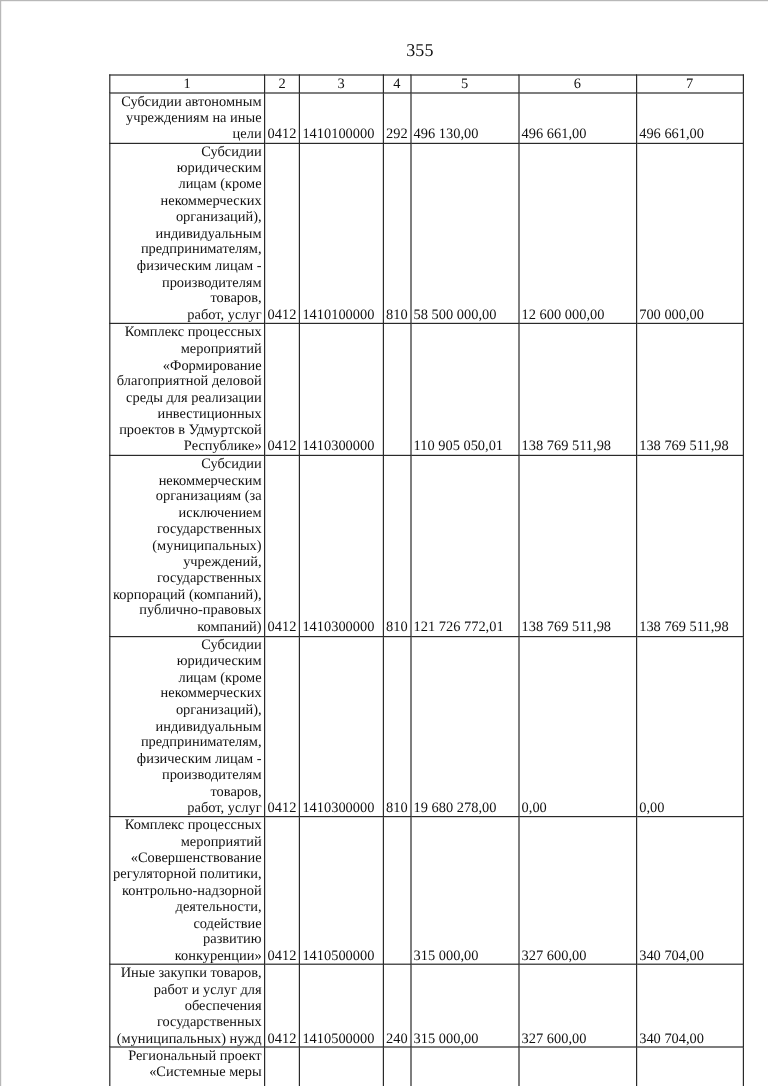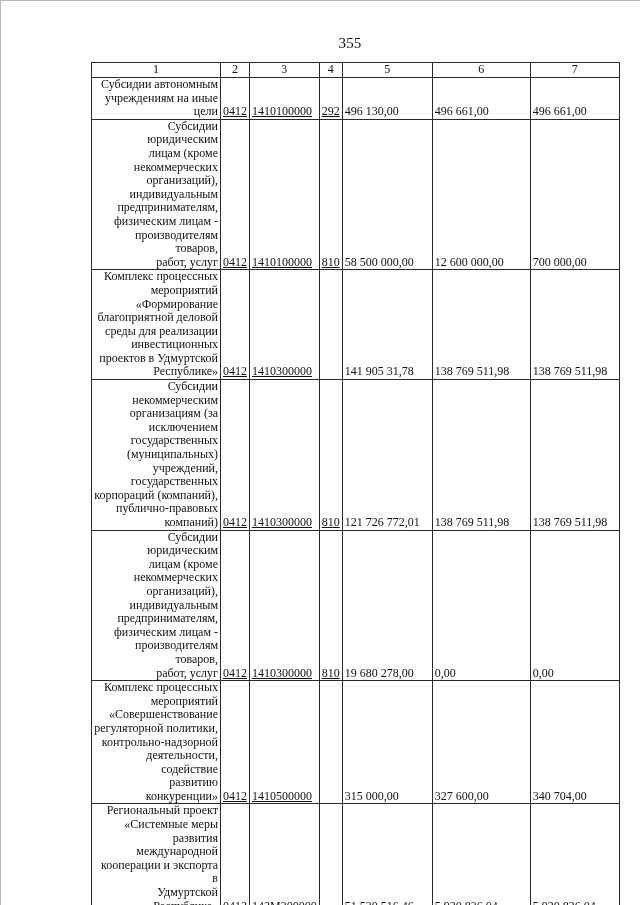--- a/index.html
+++ b/index.html
@@ -22,21 +22,21 @@
     border-collapse: collapse; table-layout: fixed;
     font-size: 12px; line-height: 13.6px;
   }
   table.budget td, table.budget th {
     border: 1px solid #2a2a2a; padding: 0 2px; vertical-align: bottom;
     font-weight: normal; overflow: hidden;
   }
   table.budget th { text-align: center; vertical-align: middle; height: 14px; }
   td.c1 { text-align: right; vertical-align: top; }
   td.c1 .txt { display: block; white-space: pre-line; }
-  td.c2, td.c3, td.c4 { text-align: left; white-space: nowrap; text-decoration: underline; }
+  td.c2, td.c3, td.c4 { text-align: left; white-space: nowrap; }
   td.c5, td.c6, td.c7 { text-align: left; white-space: nowrap; }
 </style>
 </head>
 <body>
 
 <div class="page-frame"></div>
 
 <div class="page-number">355</div>
 
 <table class="budget">
@@ -102,21 +102,21 @@
 «Формирование
 благоприятной деловой
 среды для реализации
 инвестиционных
 проектов в Удмуртской
 Республике»</span>
         </td>
     <td class="c2">0412</td>
     <td class="c3">1410300000</td>
     <td class="c4"></td>
-    <td class="c5">141 905 31,78</td>
+    <td class="c5">110 905 050,01</td>
     <td class="c6">138 769 511,98</td>
     <td class="c7">138 769 511,98</td>
   </tr>
 
   <tr style="height: 138px;">
     <td class="c1">
           <span class="txt">Субсидии
 некоммерческим
 организациям (за
 исключением
@@ -167,20 +167,35 @@
 развитию конкуренции»</span>
         </td>
     <td class="c2">0412</td>
     <td class="c3">1410500000</td>
     <td class="c4"></td>
     <td class="c5">315 000,00</td>
     <td class="c6">327 600,00</td>
     <td class="c7">340 704,00</td>
   </tr>
 
+  <tr style="height: 62px;">
+    <td class="c1">
+          <span class="txt">Иные закупки товаров,
+работ и услуг для
+обеспечения
+государственных
+(муниципальных) нужд</span>
+        </td>
+    <td class="c2">0412</td>
+    <td class="c3">1410500000</td>
+    <td class="c4">240</td>
+    <td class="c5">315 000,00</td>
+    <td class="c6">327 600,00</td>
+    <td class="c7">340 704,00</td>
+  </tr>
 
   <tr style="height: 64px;">
     <td class="c1">
           <span class="txt">Региональный проект
 «Системные меры
 развития международной
 кооперации и экспорта в
 Удмуртской Республике»</span>
         </td>
     <td class="c2">0412</td>

